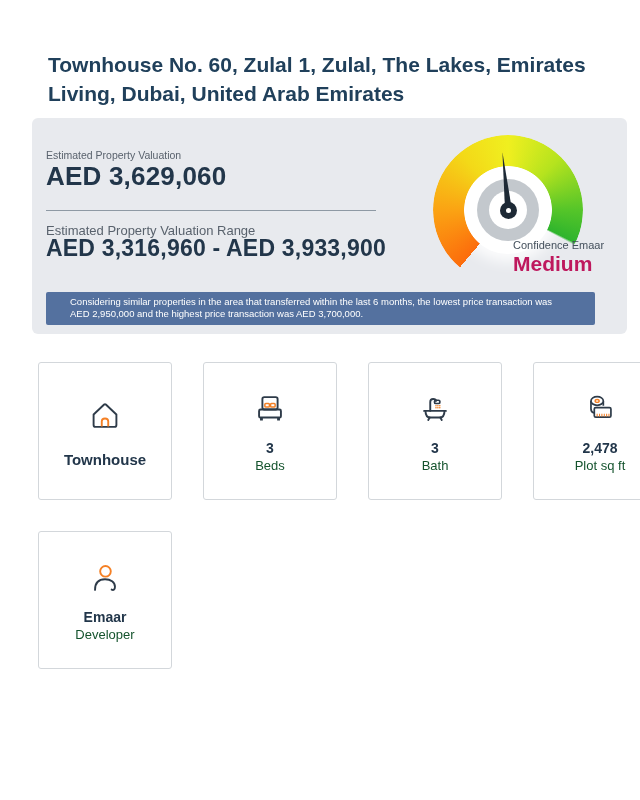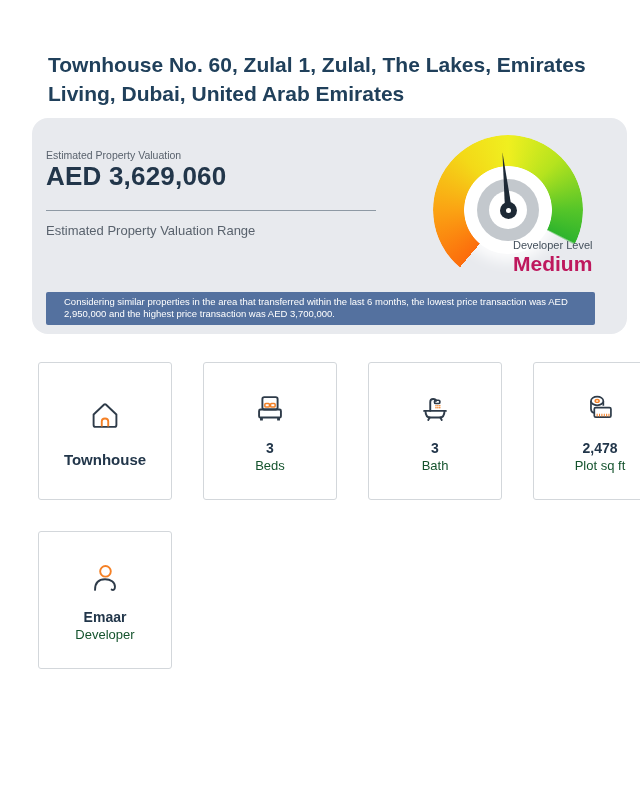--- a/index.html
+++ b/index.html
@@ -4,31 +4,31 @@
 <style>
   * { margin:0; padding:0; box-sizing:border-box; }
   html,body { background:#ffffff; }
   body { font-family:"Liberation Sans", sans-serif; }
   .page { position:relative; width:640px; height:800px; background:#fff; overflow:hidden; }
 
   .title { position:absolute; left:20px; top:50px; width:580px;
            font-size:21px; font-weight:bold; color:#20405b; line-height:29px;margin-left:28px; }
 
   .panel { position:absolute; left:32px; top:118px; width:595px; height:216px;
-           background:#e8eaee; border-radius:16px; }
+           background:#e8eaee; border-radius:6px; }
 
   .val-label { position:absolute; left:14px; top:31px; font-size:10.5px; color:#59626d; }
   .val-value { position:absolute; left:14px; top:43px; font-size:26px; font-weight:bold; color:#22364a; letter-spacing:.2px;text-align:center; }
   .divider   { position:absolute; left:14px; top:92px; width:330px; height:1px; background:#8e99a4; }
   .range-label { position:absolute; left:14px; top:105px; font-size:13px; color:#59626d; }
   .range-value { position:absolute; left:14px; top:117px; font-size:23px; font-weight:bold; color:#22364a; letter-spacing:.2px; }
 
   .note { position:absolute; left:14px; top:174px; width:549px; height:33px;
           background:#54719f; border-radius:2px; color:#ffffff; font-size:9.5px;
-          line-height:12px; padding:4px 18px; }
+          line-height:12px; padding:4px 24px; }
 
   
   .gauge { position:absolute; left:401px; top:17px; width:150px; height:150px; }
   .gauge-hole { position:absolute; left:31px; top:31px; width:88px; height:88px;
                 border-radius:50%; background:#fff; box-shadow:0 0 14px 8px rgba(255,255,255,.85); }
   .gauge-arc { position:absolute; inset:0; border-radius:50%;
     background:conic-gradient(from 220deg,
       #fc6c0c 0deg, #fba313 50deg, #f3d918 100deg, #f0ef1f 140deg,
       #b5e31e 185deg, #55c529 230deg, #2eb42d 256deg,
       transparent 258deg 360deg);
@@ -63,33 +63,34 @@
 
 <div class="page">
 
   <h1 class="title">Townhouse No. 60, Zulal 1, Zulal, The Lakes, Emirates Living, Dubai, United Arab Emirates</h1>
 
   <div class="panel">
     <div class="val-label">Estimated Property Valuation</div>
     <div class="val-value">AED 3,629,060</div>
     <div class="divider"></div>
     <div class="range-label">Estimated Property Valuation Range</div>
+    <div class="range-value">AED 3,316,960 - AED 3,933,900</div>
 
     <div class="gauge">
       <div class="gauge-hole"></div>
       <div class="gauge-arc"></div>
       <div class="gauge-hub"></div>
       <div class="gauge-hub-white"></div>
       <div class="gauge-needle" id="gauge-needle" style="transform: rotate(-6deg);"></div>
       <div class="gauge-pivot"></div>
       <div class="gauge-pivot-dot"></div>
     </div>
 
     <div class="confidence">
-      <div class="confidence-label">Developer Level</div>
+      <div class="confidence-label">Confidence Emaar</div>
       <div class="confidence-value">Medium</div>
     </div>
 
     <div class="note">Considering similar properties in the area that transferred within the last 6 months, the lowest price transaction was AED 2,950,000 and the highest price transaction was AED 3,700,000.</div>
   </div>
 
   <div class="cards" id="cards-grid">
       <div class="card single">
     <div class="card-icon-slot">
           <svg id="icon-house" width="38" height="38" viewBox="0 0 40 40" fill="none">

